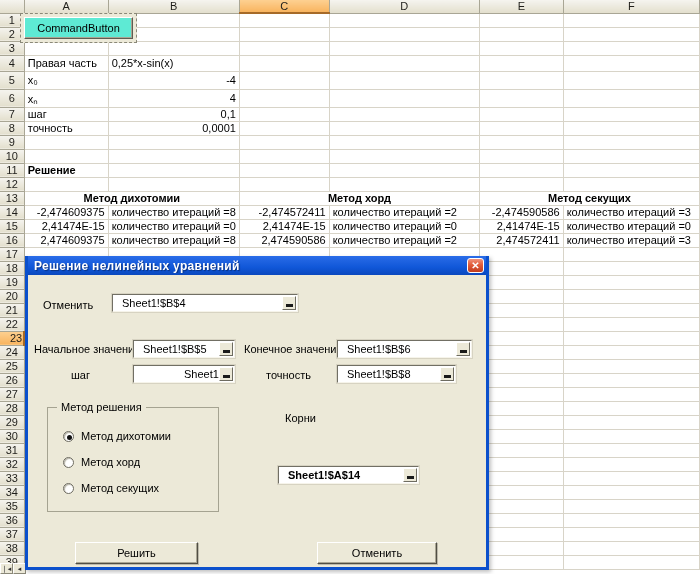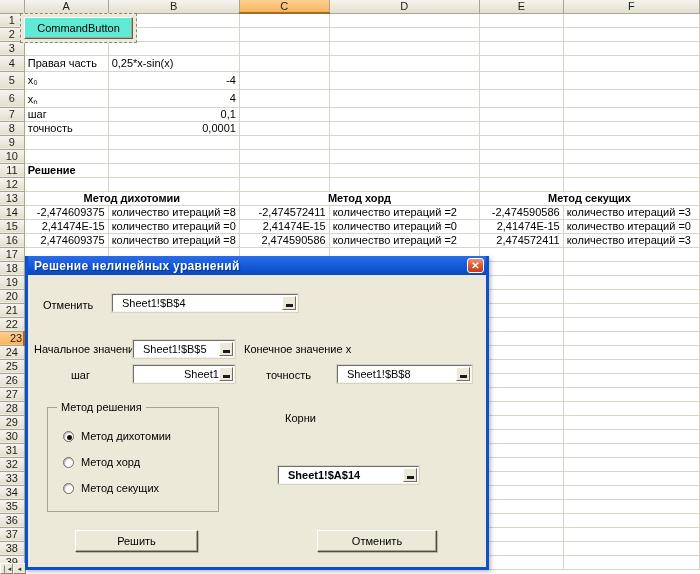--- a/index.html
+++ b/index.html
@@ -112,21 +112,21 @@
     content:""; position:absolute; left:3px; top:3px; width:5px; height:5px;
     border-radius:50%; background:#111;
   }
   .radio-label { font-size:11px; white-space:nowrap; }
 
   .dlg-button {
     position:absolute; height:22px; background:#ECE9D8;
     border:1px solid; border-color:#FFFFFF #504E44 #504E44 #FFFFFF;
     box-shadow:inset -1px -1px 0 #A9A593, 1px 1px 0 #BDBAAB;
     display:flex; align-items:center; justify-content:center;
-    font-size:11px; cursor:pointer;
+    font-size:11px; cursor:pointer;margin-top:12px;
   }
 </style>
 </head>
 <body>
 
 <div id="screen">
 
   <table id="grid">
       <colgroup>
         <col style="width:17px">
@@ -530,30 +530,36 @@
     </div>
 
     <span class="dlg-label" style="left:6px; top:87px;">Начальное значение x</span>
     <div class="refedit" style="left:105px; top:84px; width:102px;">
       <span class="refedit-value">Sheet1!$B$5</span>
       <span class="refedit-drop">
           <span class="drop-glyph"></span>
         </span>
     </div>
     <span class="dlg-label" style="left:216px; top:87px;">Конечное значение x</span>
+    <div class="refedit" style="left:309px; top:84px; width:135px;">
+      <span class="refedit-value">Sheet1!$B$6</span>
+      <span class="refedit-drop">
+          <span class="drop-glyph"></span>
+        </span>
+    </div>
 
     <span class="dlg-label" style="left:43px; top:113px;">шаг</span>
     <div class="refedit" style="left:105px; top:109px; width:102px;padding-left:41px;">
       <span class="refedit-value">Sheet1!$B$7</span>
       <span class="refedit-drop">
           <span class="drop-glyph"></span>
         </span>
     </div>
     <span class="dlg-label" style="left:238px; top:113px;">точность</span>
-    <div class="refedit" style="left:309px; top:109px; width:135px;">
+    <div class="refedit" style="left:309px; top:109px; width:119px;">
       <span class="refedit-value">Sheet1!$B$8</span>
       <span class="refedit-drop">
           <span class="drop-glyph"></span>
         </span>
     </div>
 
     <div id="method-group">
       <span id="method-group-label">Метод решения</span>
       <div class="radio-row" style="top:22px;">
         <span class="radio checked"></span>

